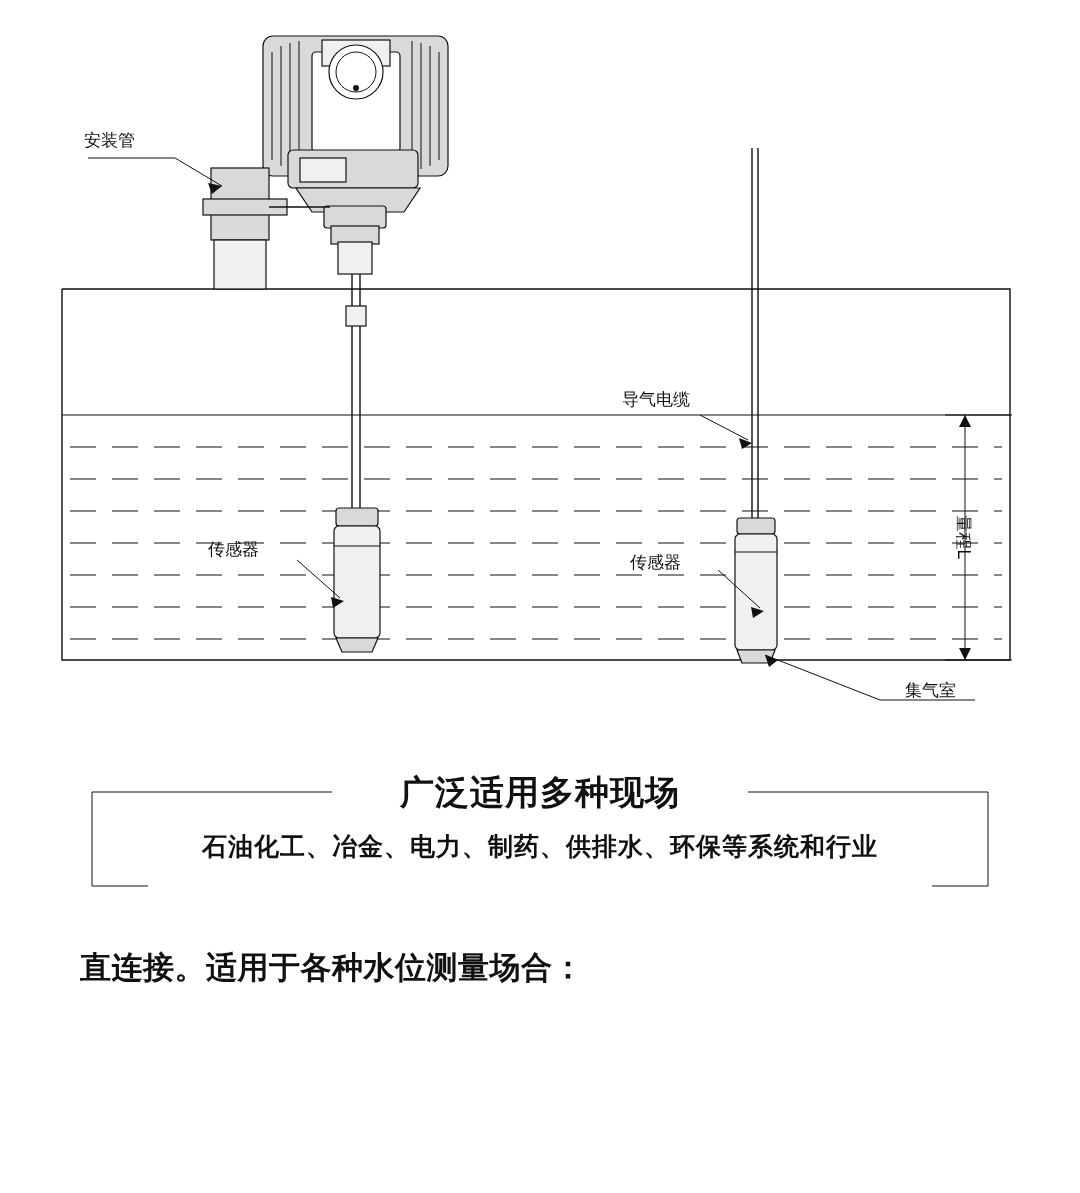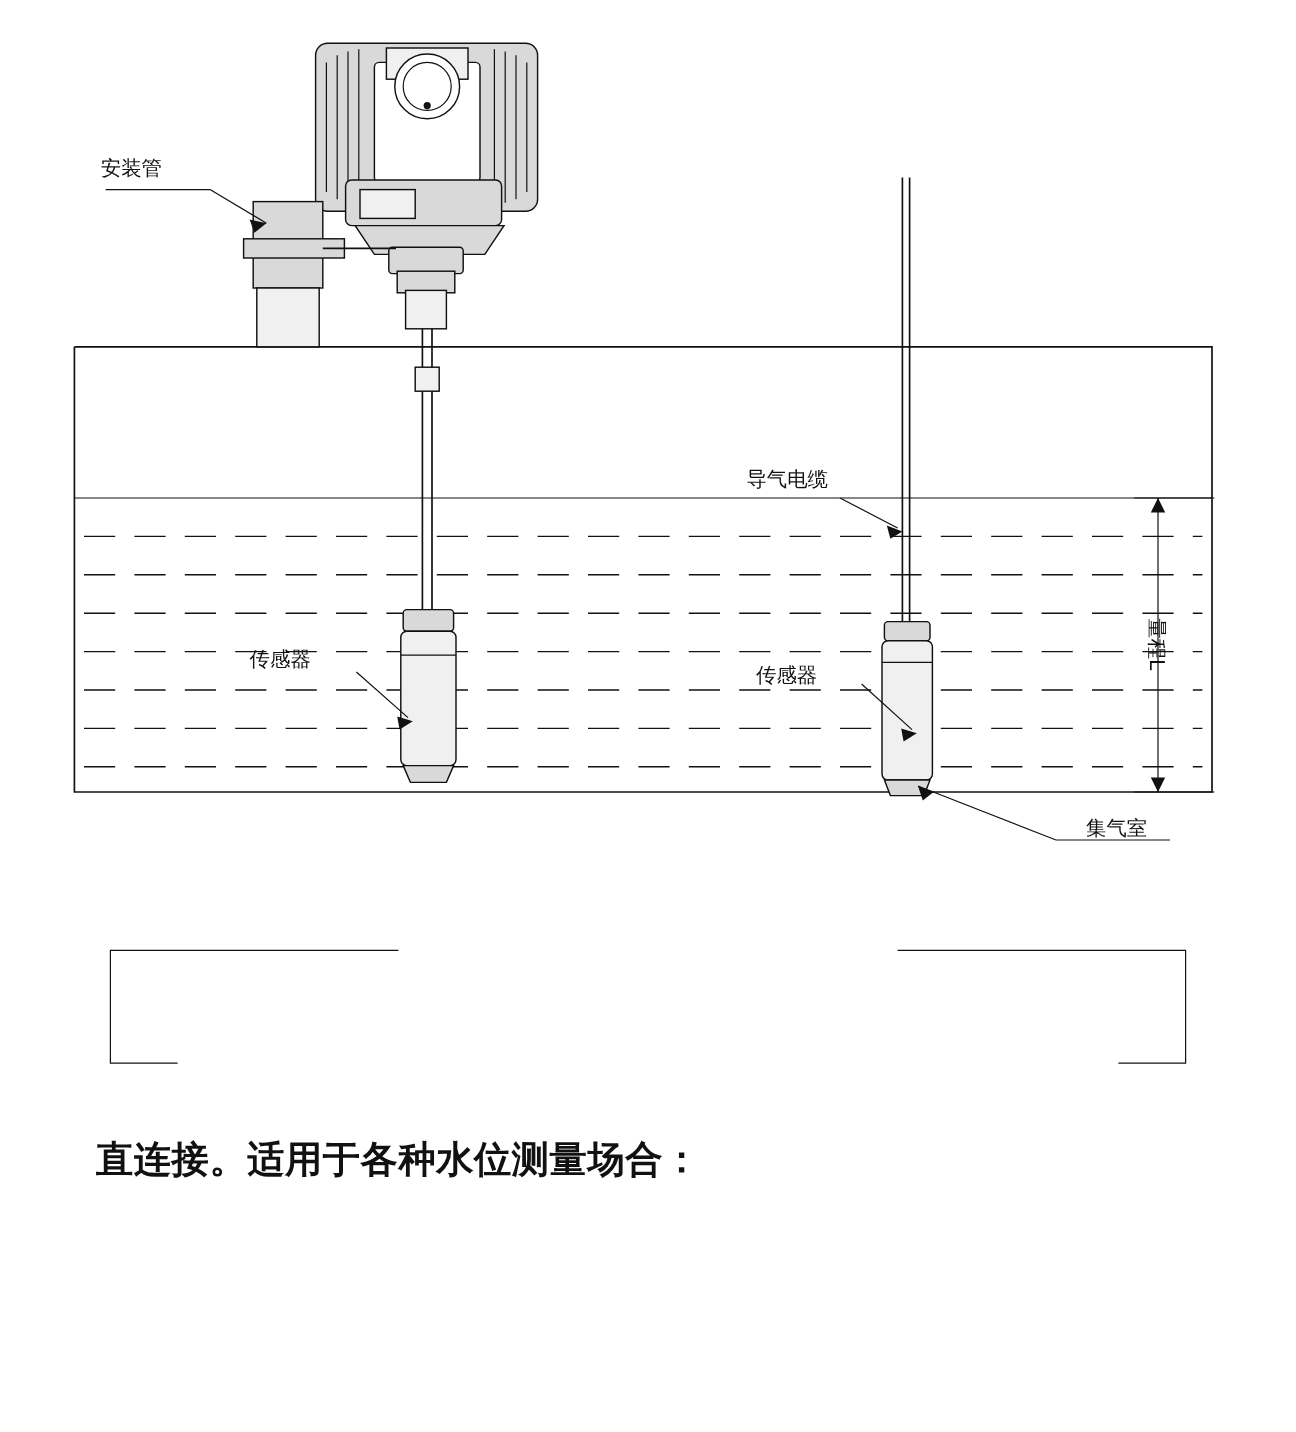--- a/index.html
+++ b/index.html
@@ -178,17 +178,19 @@
 </svg>
 </div>
 
 <div class="headline-block">
   <svg class="frame-svg" width="1080" height="150" viewBox="0 0 1080 150" xmlns="http://www.w3.org/2000/svg">
 
     <path class="ln-thin" d="M332 22 L92 22 L92 116 L148 116"></path>
 
     <path class="ln-thin" d="M748 22 L988 22 L988 116 L932 116"></path>
   </svg>
+  <div class="headline-title">广泛适用多种现场</div>
+  <div class="headline-sub">石油化工、冶金、电力、制药、供排水、环保等系统和行业</div>
 </div>
 
 <div class="body-text">
   <p>直连接。适用于各种水位测量场合：</p>
 </div>
 
 </body></html>

